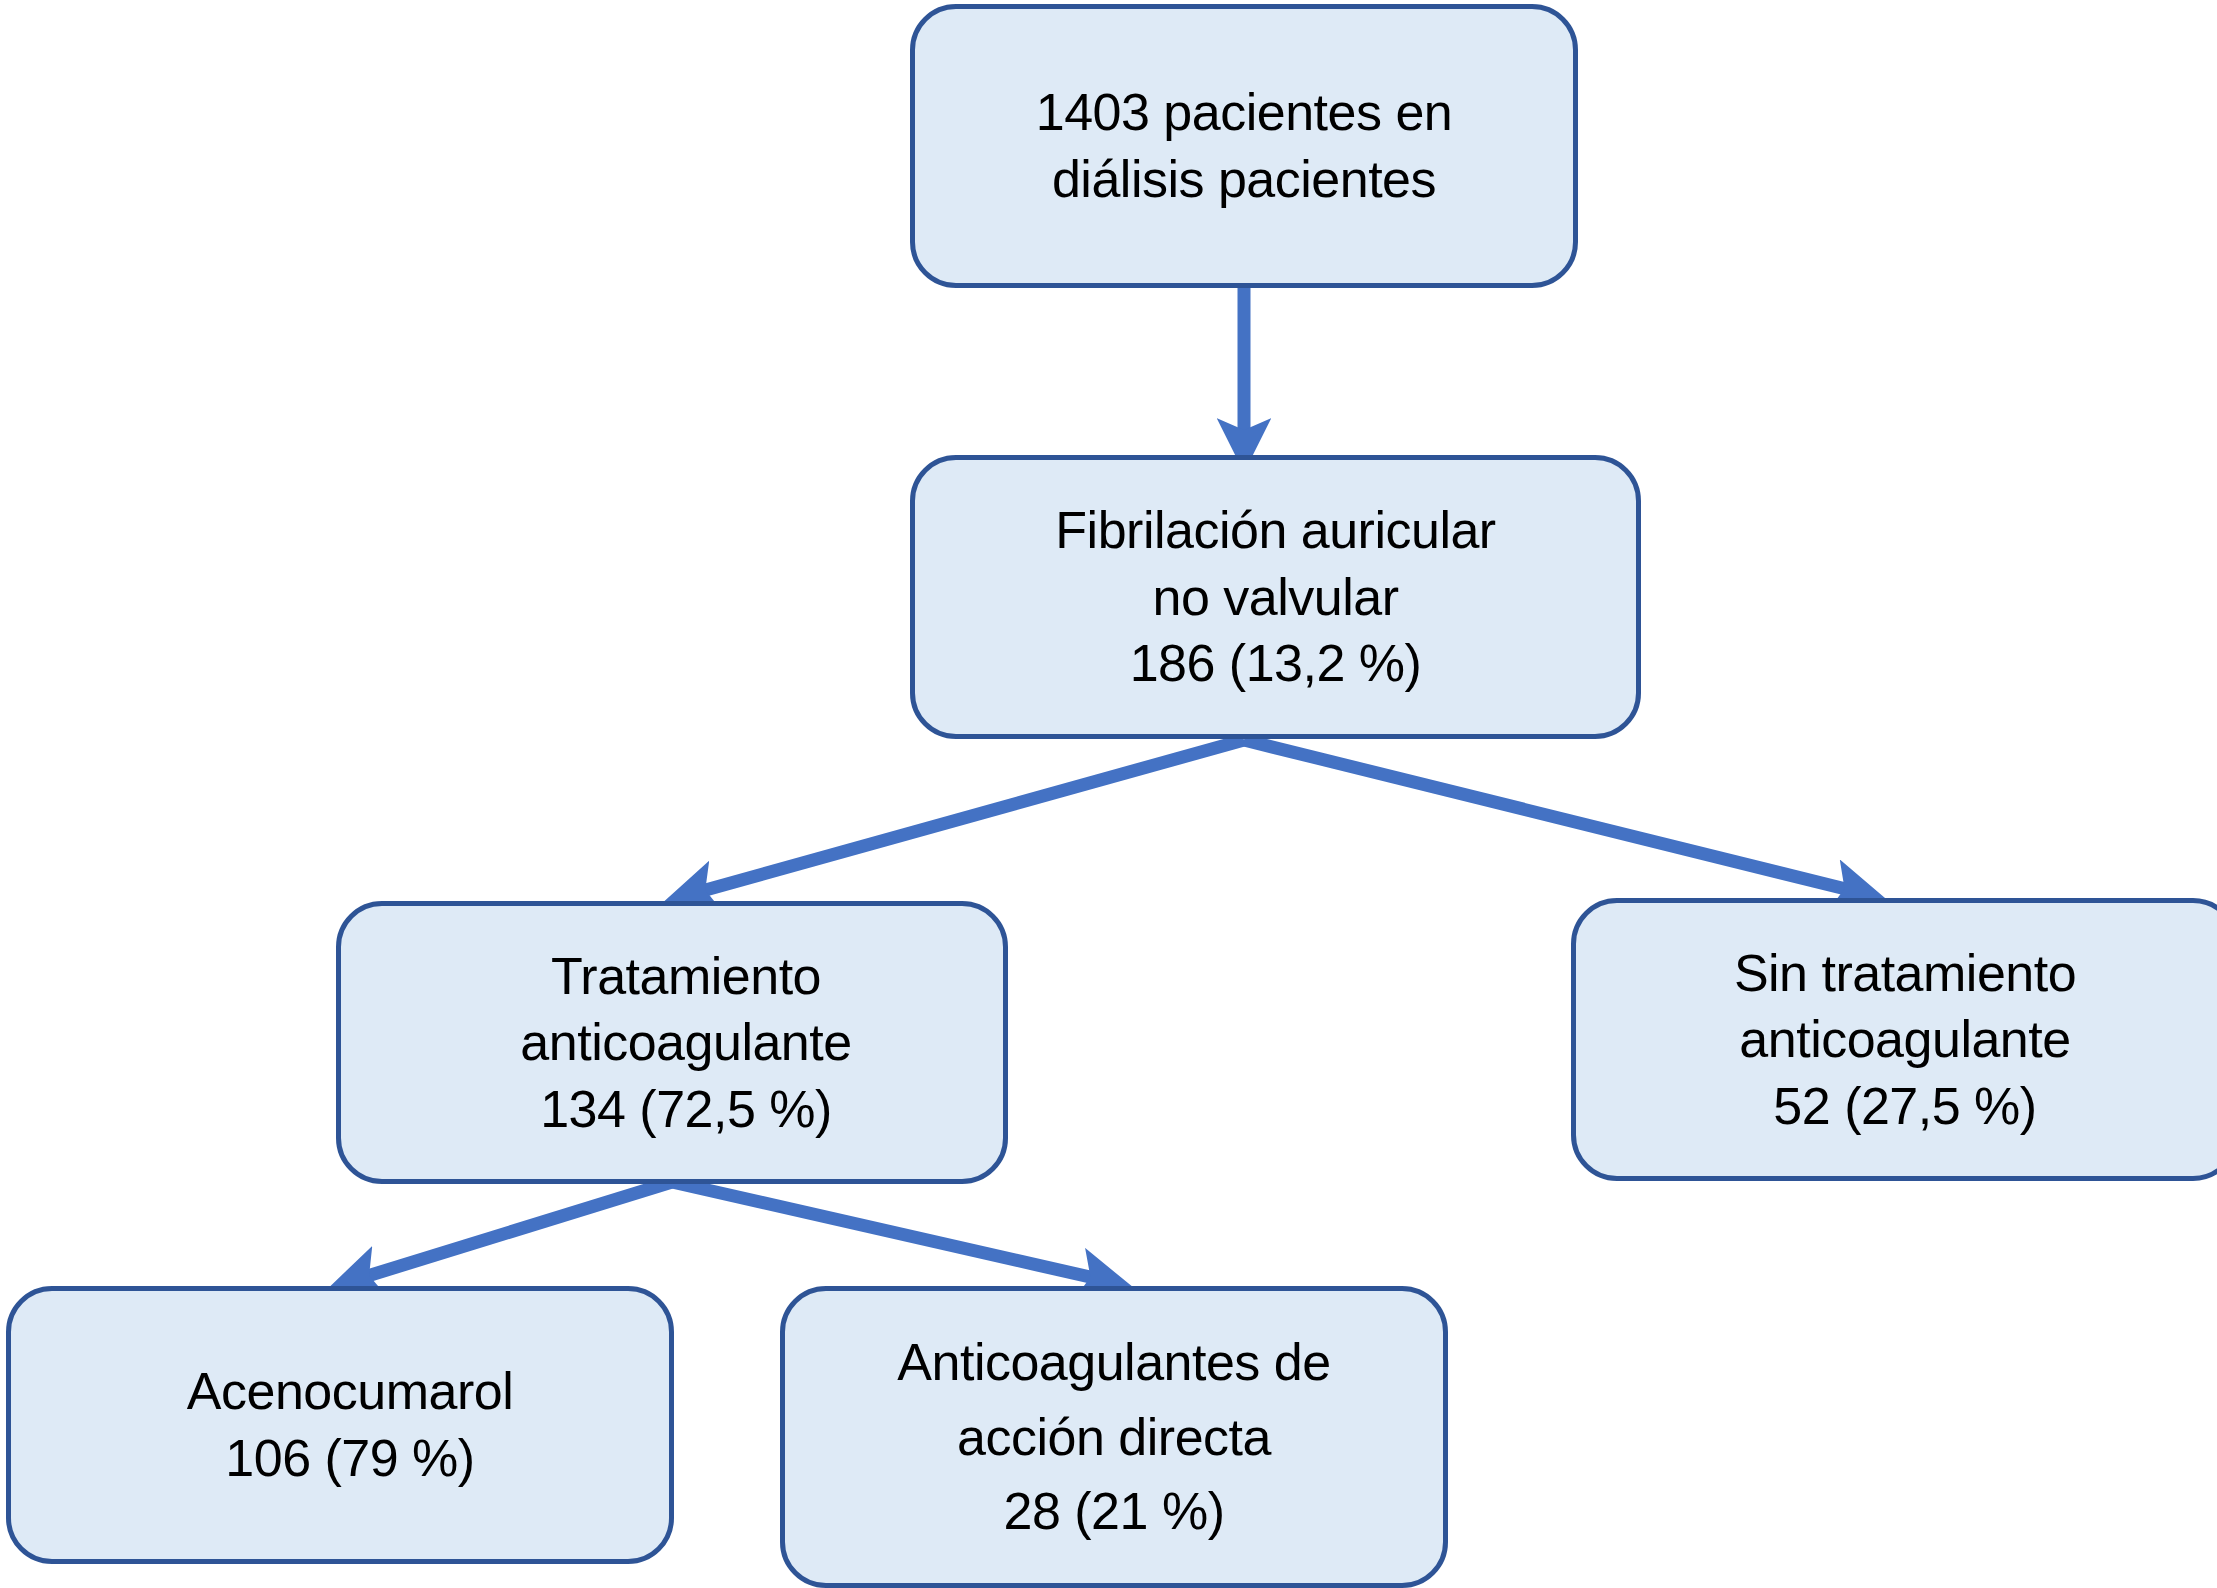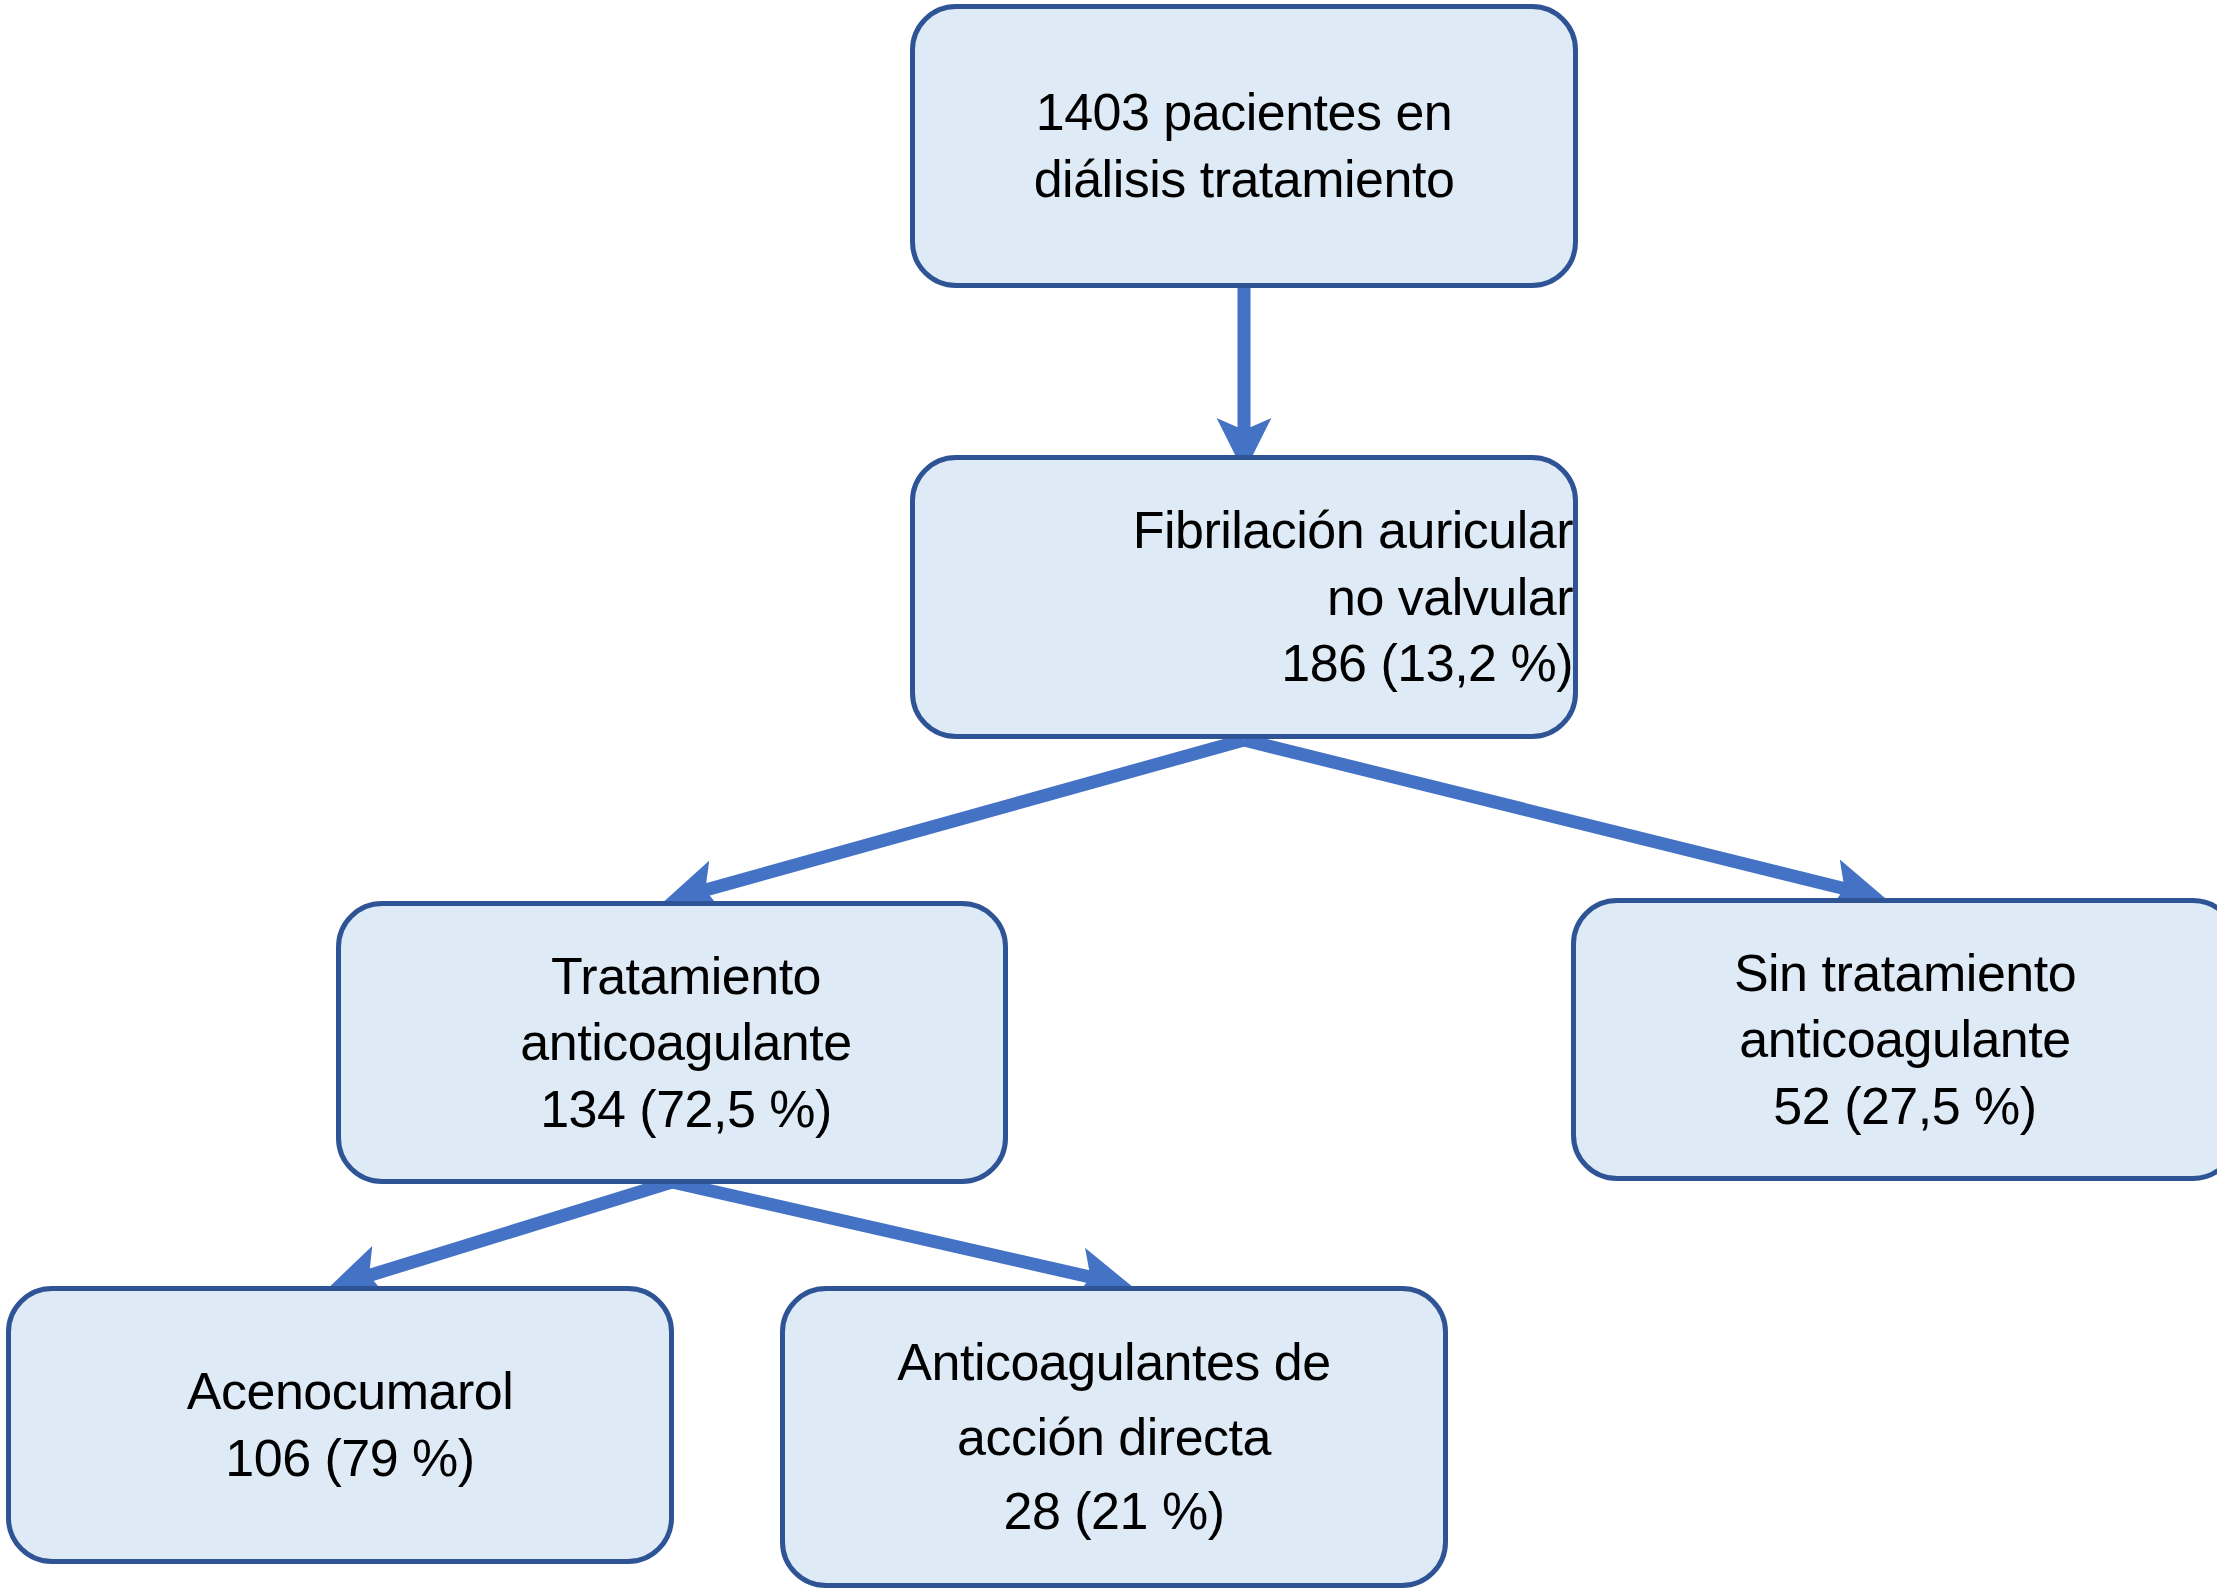--- a/index.html
+++ b/index.html
@@ -65,23 +65,23 @@
         <line x1="1244" y1="740" x2="684" y2="896" stroke="#4472C4" stroke-width="13" marker-end="url(#arrowhead)"></line>
         <line x1="1244" y1="740" x2="1866" y2="894" stroke="#4472C4" stroke-width="13" marker-end="url(#arrowhead)"></line>
         <line x1="672" y1="1182" x2="348" y2="1282" stroke="#4472C4" stroke-width="13" marker-end="url(#arrowhead)"></line>
         <line x1="672" y1="1182" x2="1112" y2="1282" stroke="#4472C4" stroke-width="13" marker-end="url(#arrowhead)"></line>
       </g>
   </svg>
 
   <div id="node-layer">
       <div class="node-box" style="left: 910px; top: 4px; width: 668px; height: 284px; background: rgb(222, 234, 246); border-color: rgb(46, 84, 150); color: rgb(0, 0, 0);">
         <span class="node-line">1403 pacientes en</span>
-        <span class="node-line">diálisis tratamiento</span>
+        <span class="node-line">diálisis pacientes</span>
       </div>
-      <div class="node-box" style="left: 910px; top: 455px; width: 668px; height: 284px; background: rgb(222, 234, 246); border-color: rgb(46, 84, 150); color: rgb(0, 0, 0); align-items: flex-end;">
+      <div class="node-box" style="left: 910px; top: 455px; width: 731px; height: 284px; background: rgb(222, 234, 246); border-color: rgb(46, 84, 150); color: rgb(0, 0, 0);">
         <span class="node-line">Fibrilación auricular</span>
         <span class="node-line">no valvular</span>
         <span class="node-line">186 (13,2 %)</span>
       </div>
       <div class="node-box" style="left: 336px; top: 901px; width: 672px; height: 283px; background: rgb(222, 234, 246); border-color: rgb(46, 84, 150); color: rgb(0, 0, 0); padding-left: 28px;">
         <span class="node-line">Tratamiento</span>
         <span class="node-line">anticoagulante</span>
         <span class="node-line">134 (72,5 %)</span>
       </div>
       <div class="node-box" style="left: 1546px; top: 898px; width: 668px; height: 283px; background: rgb(222, 234, 246); border-color: rgb(46, 84, 150); color: rgb(0, 0, 0); margin-left: 25px;">

